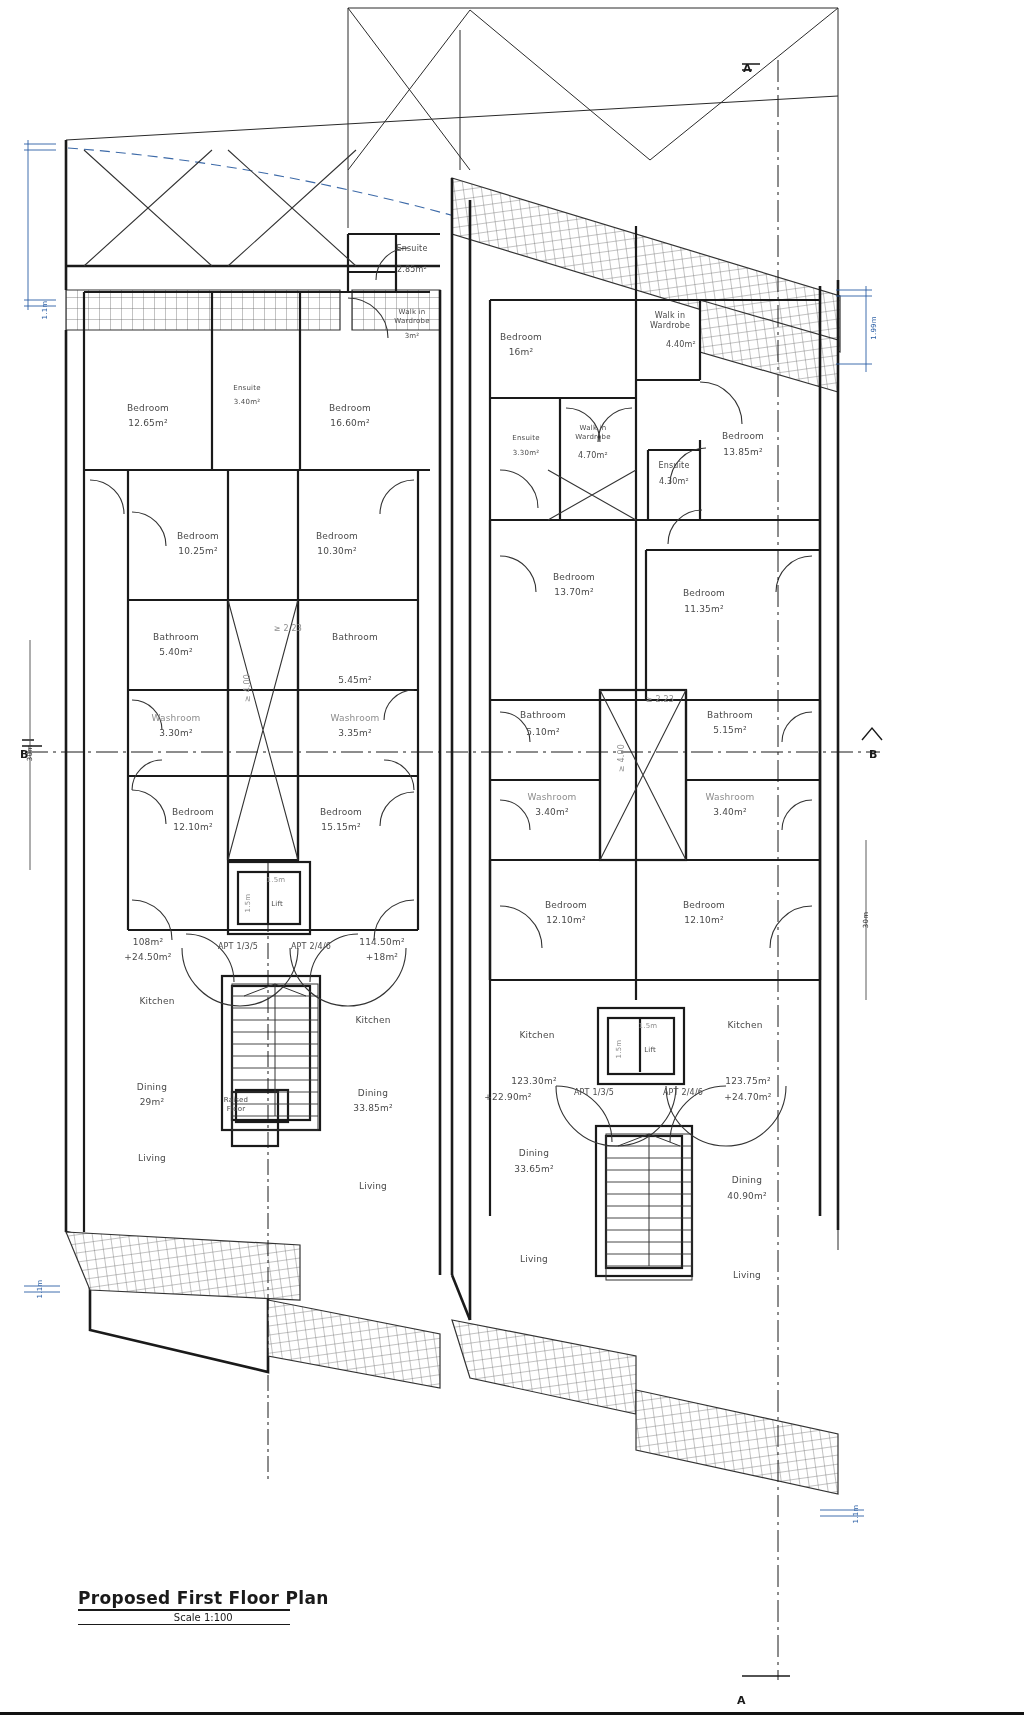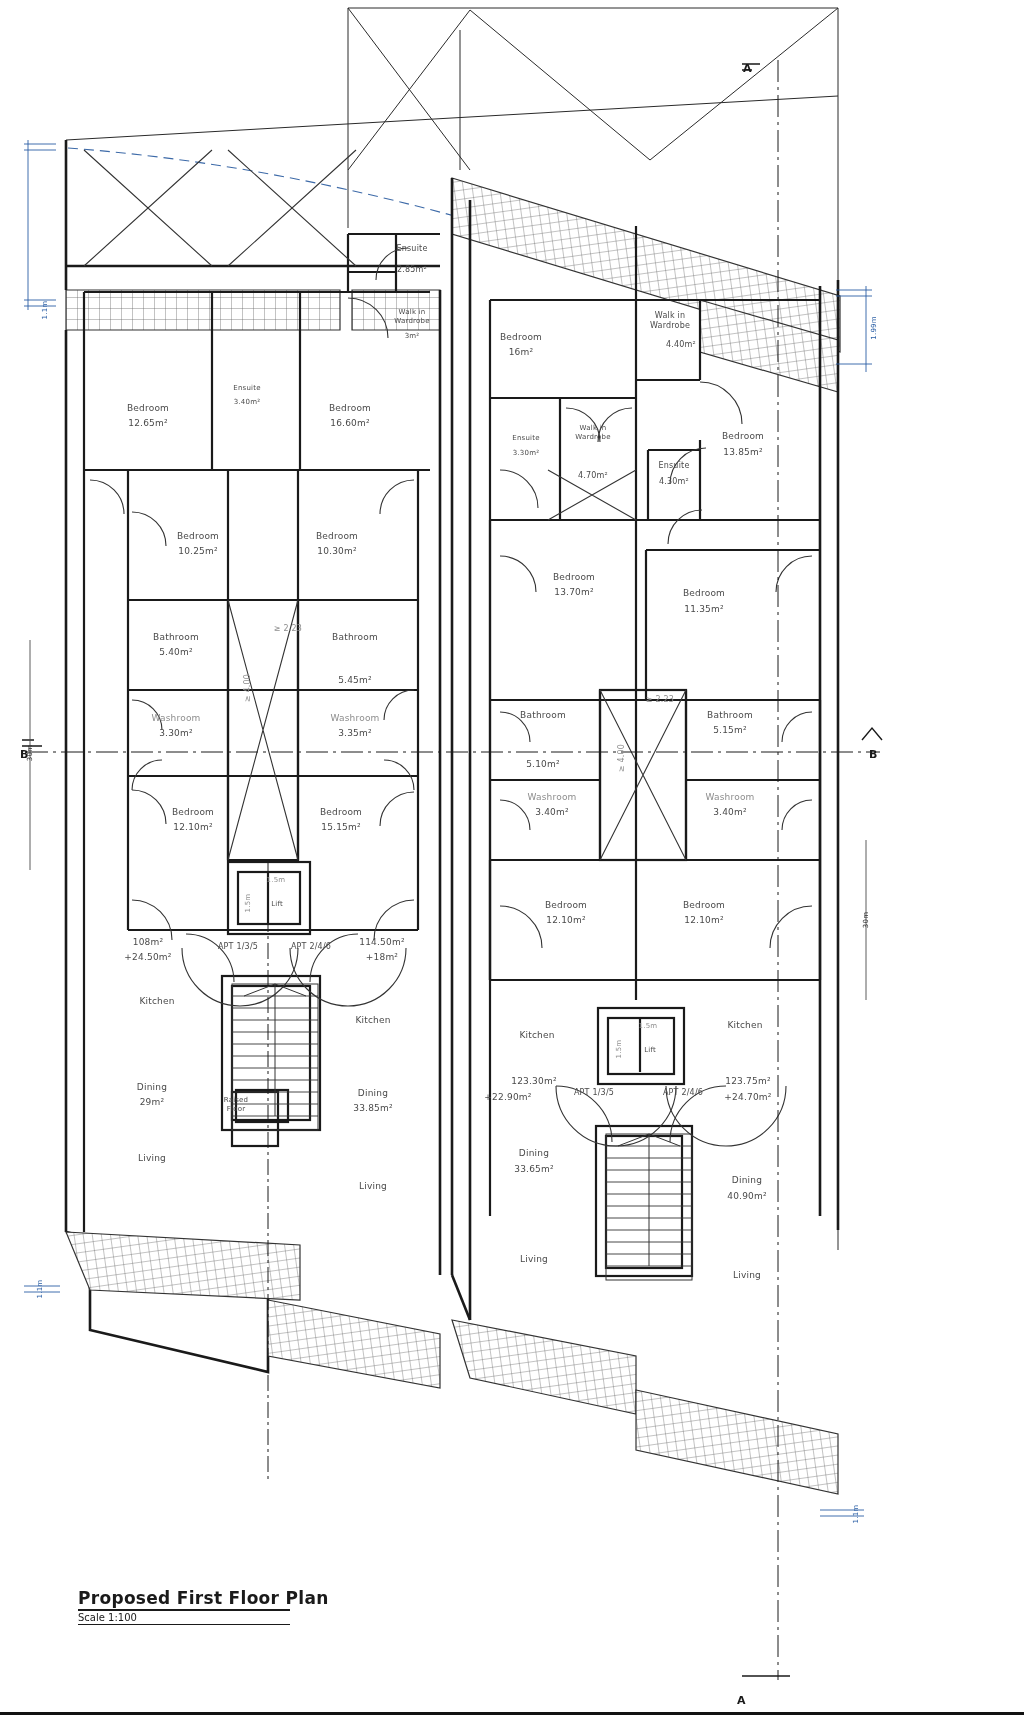--- a/index.html
+++ b/index.html
@@ -16,21 +16,21 @@
   .lbl.sm{font-size:8px;line-height:9.5px;}
   .lbl.xs{font-size:7px;line-height:8.5px;}
   .lbl.grey{color:#8d8d8d;}
   .lbl.rot{transform:translate(-50%,-50%) rotate(-90deg);}
 
   
   #titleblock{position:absolute;left:78px;top:1588px;}
   #titleblock .t1{font-size:17px;font-weight:bold;color:#1a1a1a;
                   letter-spacing:.3px;font-family:"DejaVu Sans","Liberation Sans",sans-serif;}
   #titleblock .rule{width:212px;height:2px;background:#1a1a1a;margin:1px 0 1px 0;}
-  #titleblock .t2{font-size:10px;color:#1a1a1a;}
+  #titleblock .t2{font-size:10px;color:#1a1a1a;text-align:center;}
   #titleblock .rule2{width:212px;height:1px;background:#1a1a1a;margin-top:1px;}
 
   #bottomrule{position:absolute;left:0;top:1712px;width:1024px;height:3px;background:#111;}
 
   .sectmark{position:absolute;font-size:11px;font-weight:bold;color:#1a1a1a;}
 </style>
 </head>
 <body>
 
 <svg id="plan" viewBox="0 0 1024 1730">
@@ -341,36 +341,36 @@
 
 <div class="lbl sm" style="left:670px;top:320px"><span>Walk in
 Wardrobe</span></div>
 <div class="lbl sm" style="left:681px;top:345px"><span>4.40m²</span></div>
 
 <div class="lbl xs" style="left:526px;top:438px"><span>Ensuite</span></div>
 <div class="lbl xs" style="left:526px;top:453px"><span>3.30m²</span></div>
 
 <div class="lbl xs" style="left:593px;top:432px"><span>Walk in
 Wardrobe</span></div>
-<div class="lbl sm" style="left:593px;top:476px"><span>4.70m²</span></div>
+<div class="lbl sm" style="left:593px;top:456px"><span>4.70m²</span></div>
 
 <div class="lbl sm" style="left:674px;top:466px"><span>Ensuite</span></div>
 <div class="lbl sm" style="left:674px;top:482px"><span>4.30m²</span></div>
 
 <div class="lbl" style="left:743px;top:436px"><span>Bedroom</span></div>
 <div class="lbl" style="left:743px;top:452px"><span>13.85m²</span></div>
 
 <div class="lbl" style="left:574px;top:577px"><span>Bedroom</span></div>
 <div class="lbl" style="left:574px;top:592px"><span>13.70m²</span></div>
 
 <div class="lbl" style="left:704px;top:593px"><span>Bedroom</span></div>
 <div class="lbl" style="left:704px;top:609px"><span>11.35m²</span></div>
 
 <div class="lbl" style="left:543px;top:715px"><span>Bathroom</span></div>
-<div class="lbl" style="left:543px;top:764px"><span>5.10m²</span></div>
+<div class="lbl" style="left:543px;top:732px"><span>5.10m²</span></div>
 
 <div class="lbl" style="left:730px;top:715px"><span>Bathroom</span></div>
 <div class="lbl" style="left:730px;top:730px"><span>5.15m²</span></div>
 
 <div class="lbl grey" style="left:552px;top:797px"><span>Washroom</span></div>
 <div class="lbl" style="left:552px;top:812px"><span>3.40m²</span></div>
 
 <div class="lbl grey" style="left:730px;top:797px"><span>Washroom</span></div>
 <div class="lbl" style="left:730px;top:812px"><span>3.40m²</span></div>
 

